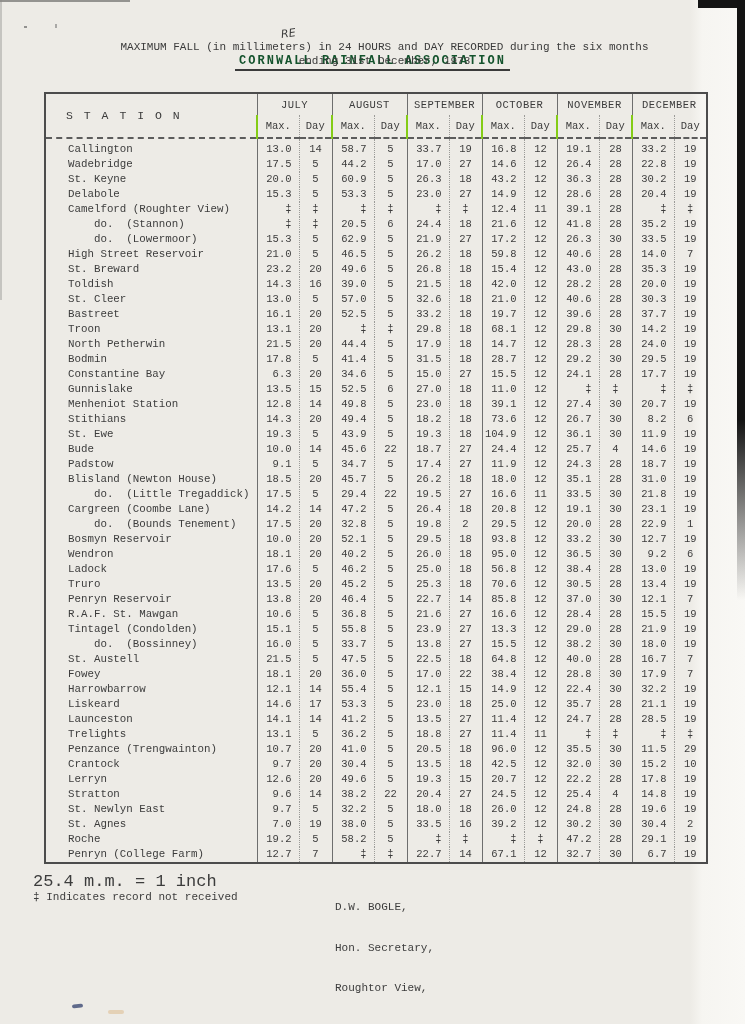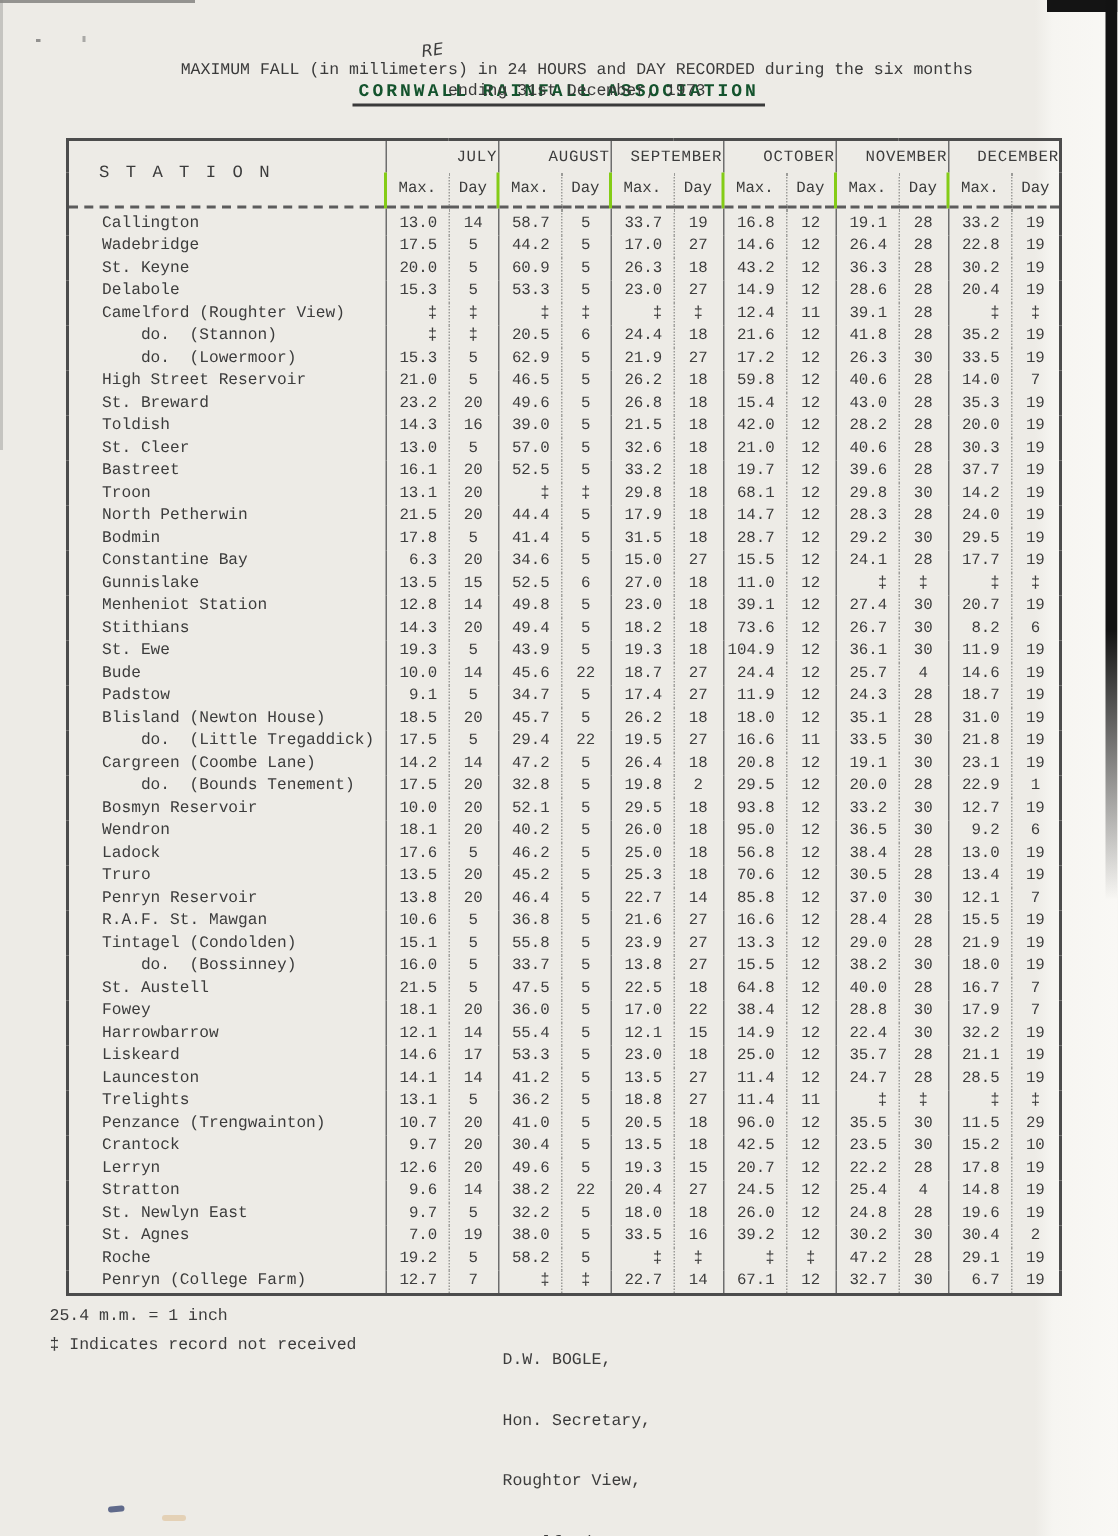--- a/index.html
+++ b/index.html
@@ -49,33 +49,33 @@
   }
   table.rain{border:2px solid #4c4c4c;}
   col.c-station{width:212px;}
   col.c-max{width:42px;}
   col.c-day{width:33px;}
   thead th{font-weight:normal;padding:0;vertical-align:middle;}
   .th-station{
     font-size:11.5px;letter-spacing:2px;text-align:left;padding-left:20px;
     border-right:1px solid #6e6e6e;
   }
-  .th-month{text-align:right;font-size:10.5px;height:21px;border-left:1px solid #6e6e6e;letter-spacing:.5px;}
+  .th-month{text-align:center;font-size:10.5px;height:21px;border-left:1px solid #6e6e6e;letter-spacing:.5px;}
   .th-sub{text-align:center;font-size:10.5px;height:22px;border-bottom:2px dashed #5c5c5c;}
   .th-sub.sub-max{border-left:2px solid #84cc16;}
   .th-sub.sub-day{border-left:1px dotted #9b9b98;}
   thead .th-station{border-bottom:2px dashed #5c5c5c;}
   tbody td{height:15px;padding:0;line-height:15px;white-space:pre;overflow:hidden;}
   td.station{padding-left:22px;border-right:1px solid #6e6e6e;font-size:10.8px;}
   td.max{text-align:right;padding-right:7px;border-left:1px solid #6e6e6e;}
   td.day{text-align:center;border-left:1px dotted #9b9b98;}
   tbody tr:first-child td{padding-top:3px;}
 
   
-  .scale-note{position:absolute;left:33px;top:872px;font-size:11px;}
+  .scale-note{position:absolute;left:33px;top:872px;font-size:17px;}
   .dagger-note{position:absolute;left:33px;top:891px;font-size:11px;}
   .signature{position:absolute;left:335px;top:874px;font-size:11px;line-height:13.5px;white-space:pre;}
   .telephone{position:absolute;left:335px;top:1012px;font-size:11px;margin-top:18px;}
 </style>
 </head>
 <body>
 
 <div class="paper"></div>
 
 <div class="artifact top-left-line"></div>
@@ -756,21 +756,21 @@
       <tr>
         <td class="station">Crantock</td>
         <td class="max">9.7</td>
         <td class="day">20</td>
         <td class="max">30.4</td>
         <td class="day">5</td>
         <td class="max">13.5</td>
         <td class="day">18</td>
         <td class="max">42.5</td>
         <td class="day">12</td>
-        <td class="max">23.5</td>
+        <td class="max">32.0</td>
         <td class="day">30</td>
         <td class="max">15.2</td>
         <td class="day">10</td>
       </tr>
       <tr>
         <td class="station">Lerryn</td>
         <td class="max">12.6</td>
         <td class="day">20</td>
         <td class="max">49.6</td>
         <td class="day">5</td>

